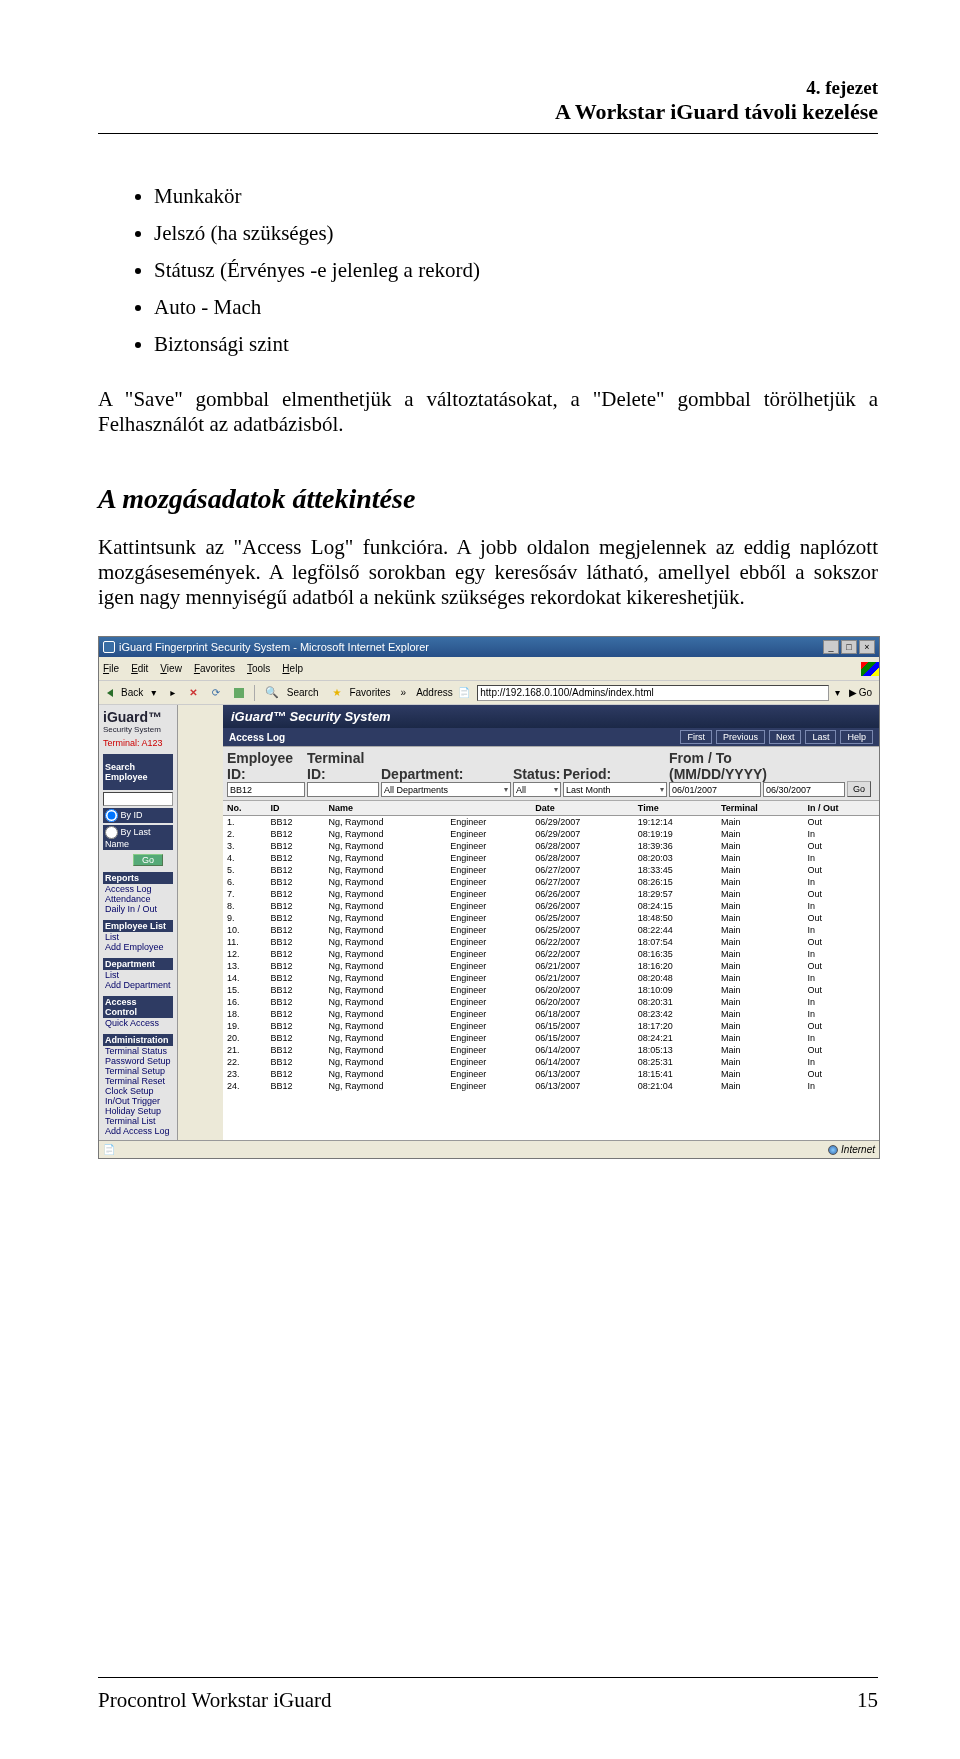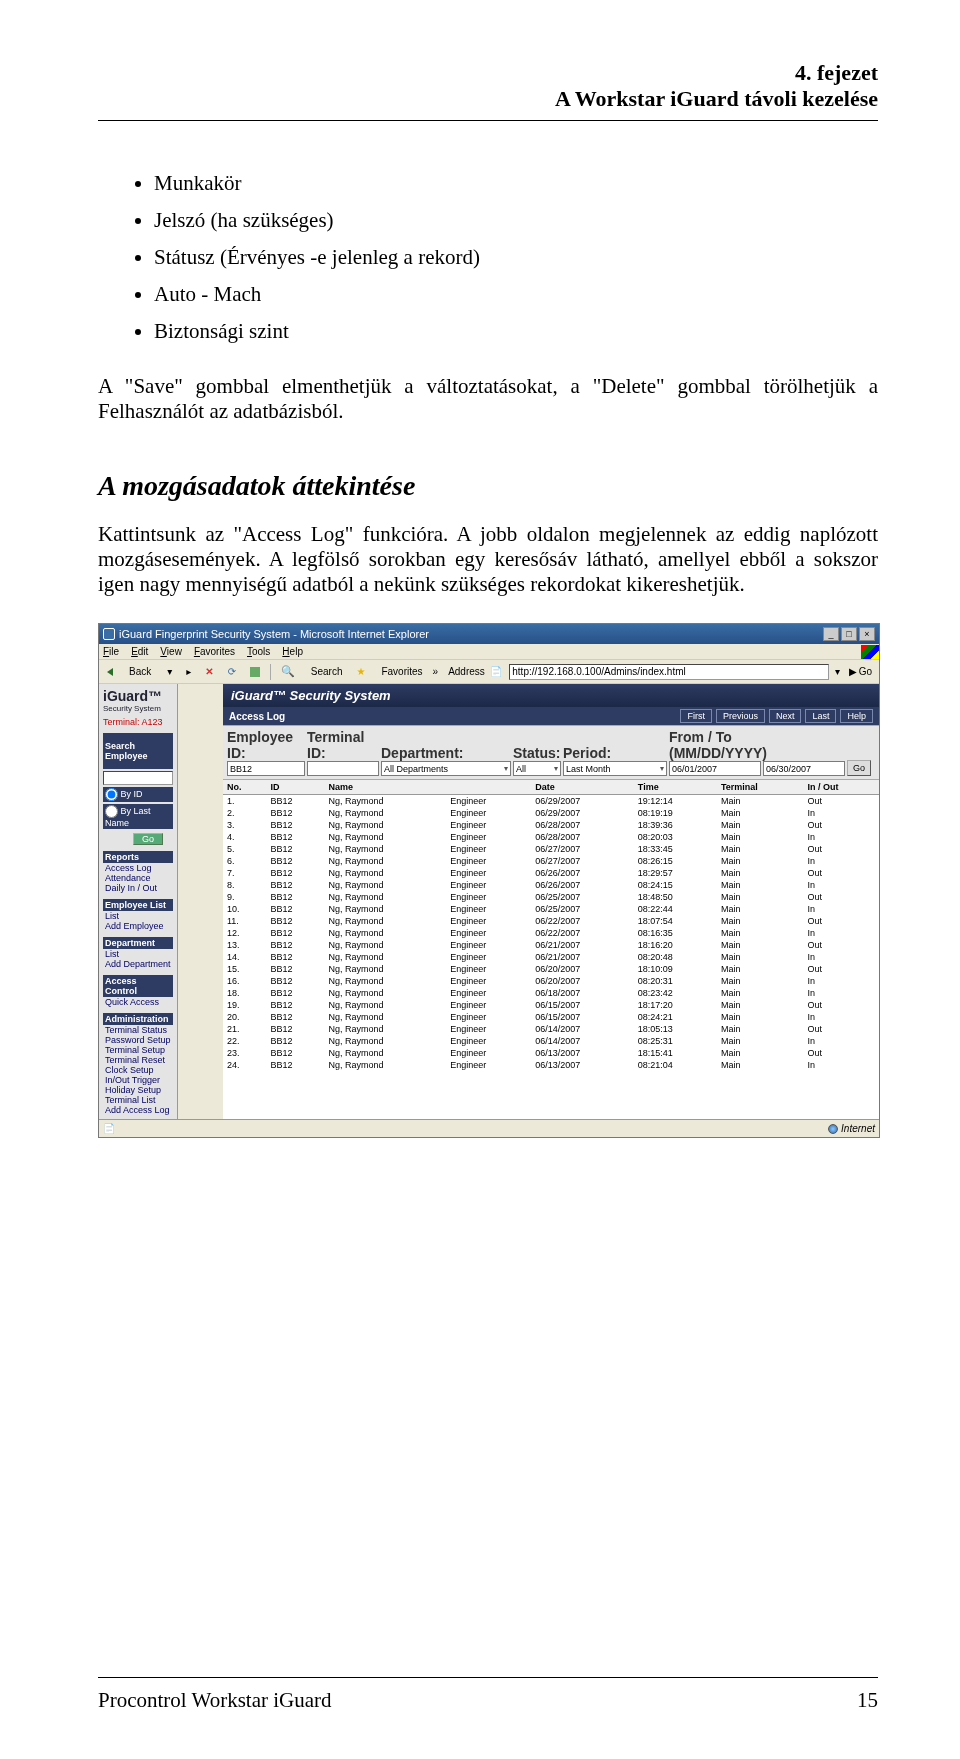--- a/index.html
+++ b/index.html
@@ -13,21 +13,21 @@
     position: relative;
   }
   .page {
     padding: 60px 82px 0 98px;
   }
   .header-right {
     text-align: right;
     font-weight: bold;
     margin-bottom: 8px;
   }
-  .header-right .chapter { font-size: 22px; }
+  .header-right .chapter { font-size: 19px; margin-top: 17px; }
   .header-right .subtitle { font-size: 22px; }
   .hr-top { border: none; border-top: 1.5px solid #000; margin-bottom: 50px; }
   .bullet-list { margin-left: 56px; margin-bottom: 30px; }
   .bullet-list li { list-style: disc; margin-bottom: 12px; font-size: 21px; }
   .para { margin-bottom: 26px; text-align: justify; font-size: 21px; }
   .section-title { font-style: italic; font-size: 28px; margin: 46px 0 20px; }
   .screenshot-wrap { margin-top: 20px; }
 
   
   .ie-window {
@@ -45,41 +45,41 @@
     display: flex;
     align-items: center;
     padding: 0 4px;
     justify-content: space-between;
     font-size: 11px;
   }
   .ie-titlebar .ti-left { display:flex; align-items:center; gap:4px;}
   .ie-titlebar .ti-btns { display:flex; gap:2px;}
   .ie-titlebar .ti-btns span { display:inline-block; width:16px; height:14px; background:#ccc; border:1px solid #888; font-size:9px; text-align:center; line-height:12px; color:#000;}
   .ie-menubar {
-    height: 16px;
+    height: 24px;
     background: #ece9d8;
     border-bottom: 1px solid #ccc;
     display: flex;
     align-items:center;
     padding-left: 4px;
     gap: 12px;
     font-size: 10px;
     text-align: right;
   }
   .ie-menubar span { cursor:default; }
   .ie-toolbar {
     height: 24px;
     display:flex;
     align-items:center;
     gap:6px;
     padding: 0 4px;
     border-bottom:1px solid #ccc;
     font-size:10px;
   }
-  .ie-toolbar .tb-btn { display:inline-flex; align-items:center; gap:16px; padding:1px 4px;}
+  .ie-toolbar .tb-btn { display:inline-flex; align-items:center; gap:8px; padding:1px 4px;}
   .ie-toolbar .tb-sep { width:1px; height:16px; background:#aaa;}
   .addr-input { flex:1; height:16px; border:1px inset #999; background:#fff; padding:0 2px; font-size:10px;}
   .go-btn { display:inline-flex; align-items:center; gap:2px; padding:0 3px;}
 
   .ie-body { display:flex;gap:45px; }
   .sidebar {
     width: 118px;
     background:#e4e4e4;
     border-right:1px solid #999;
     padding:4px;

